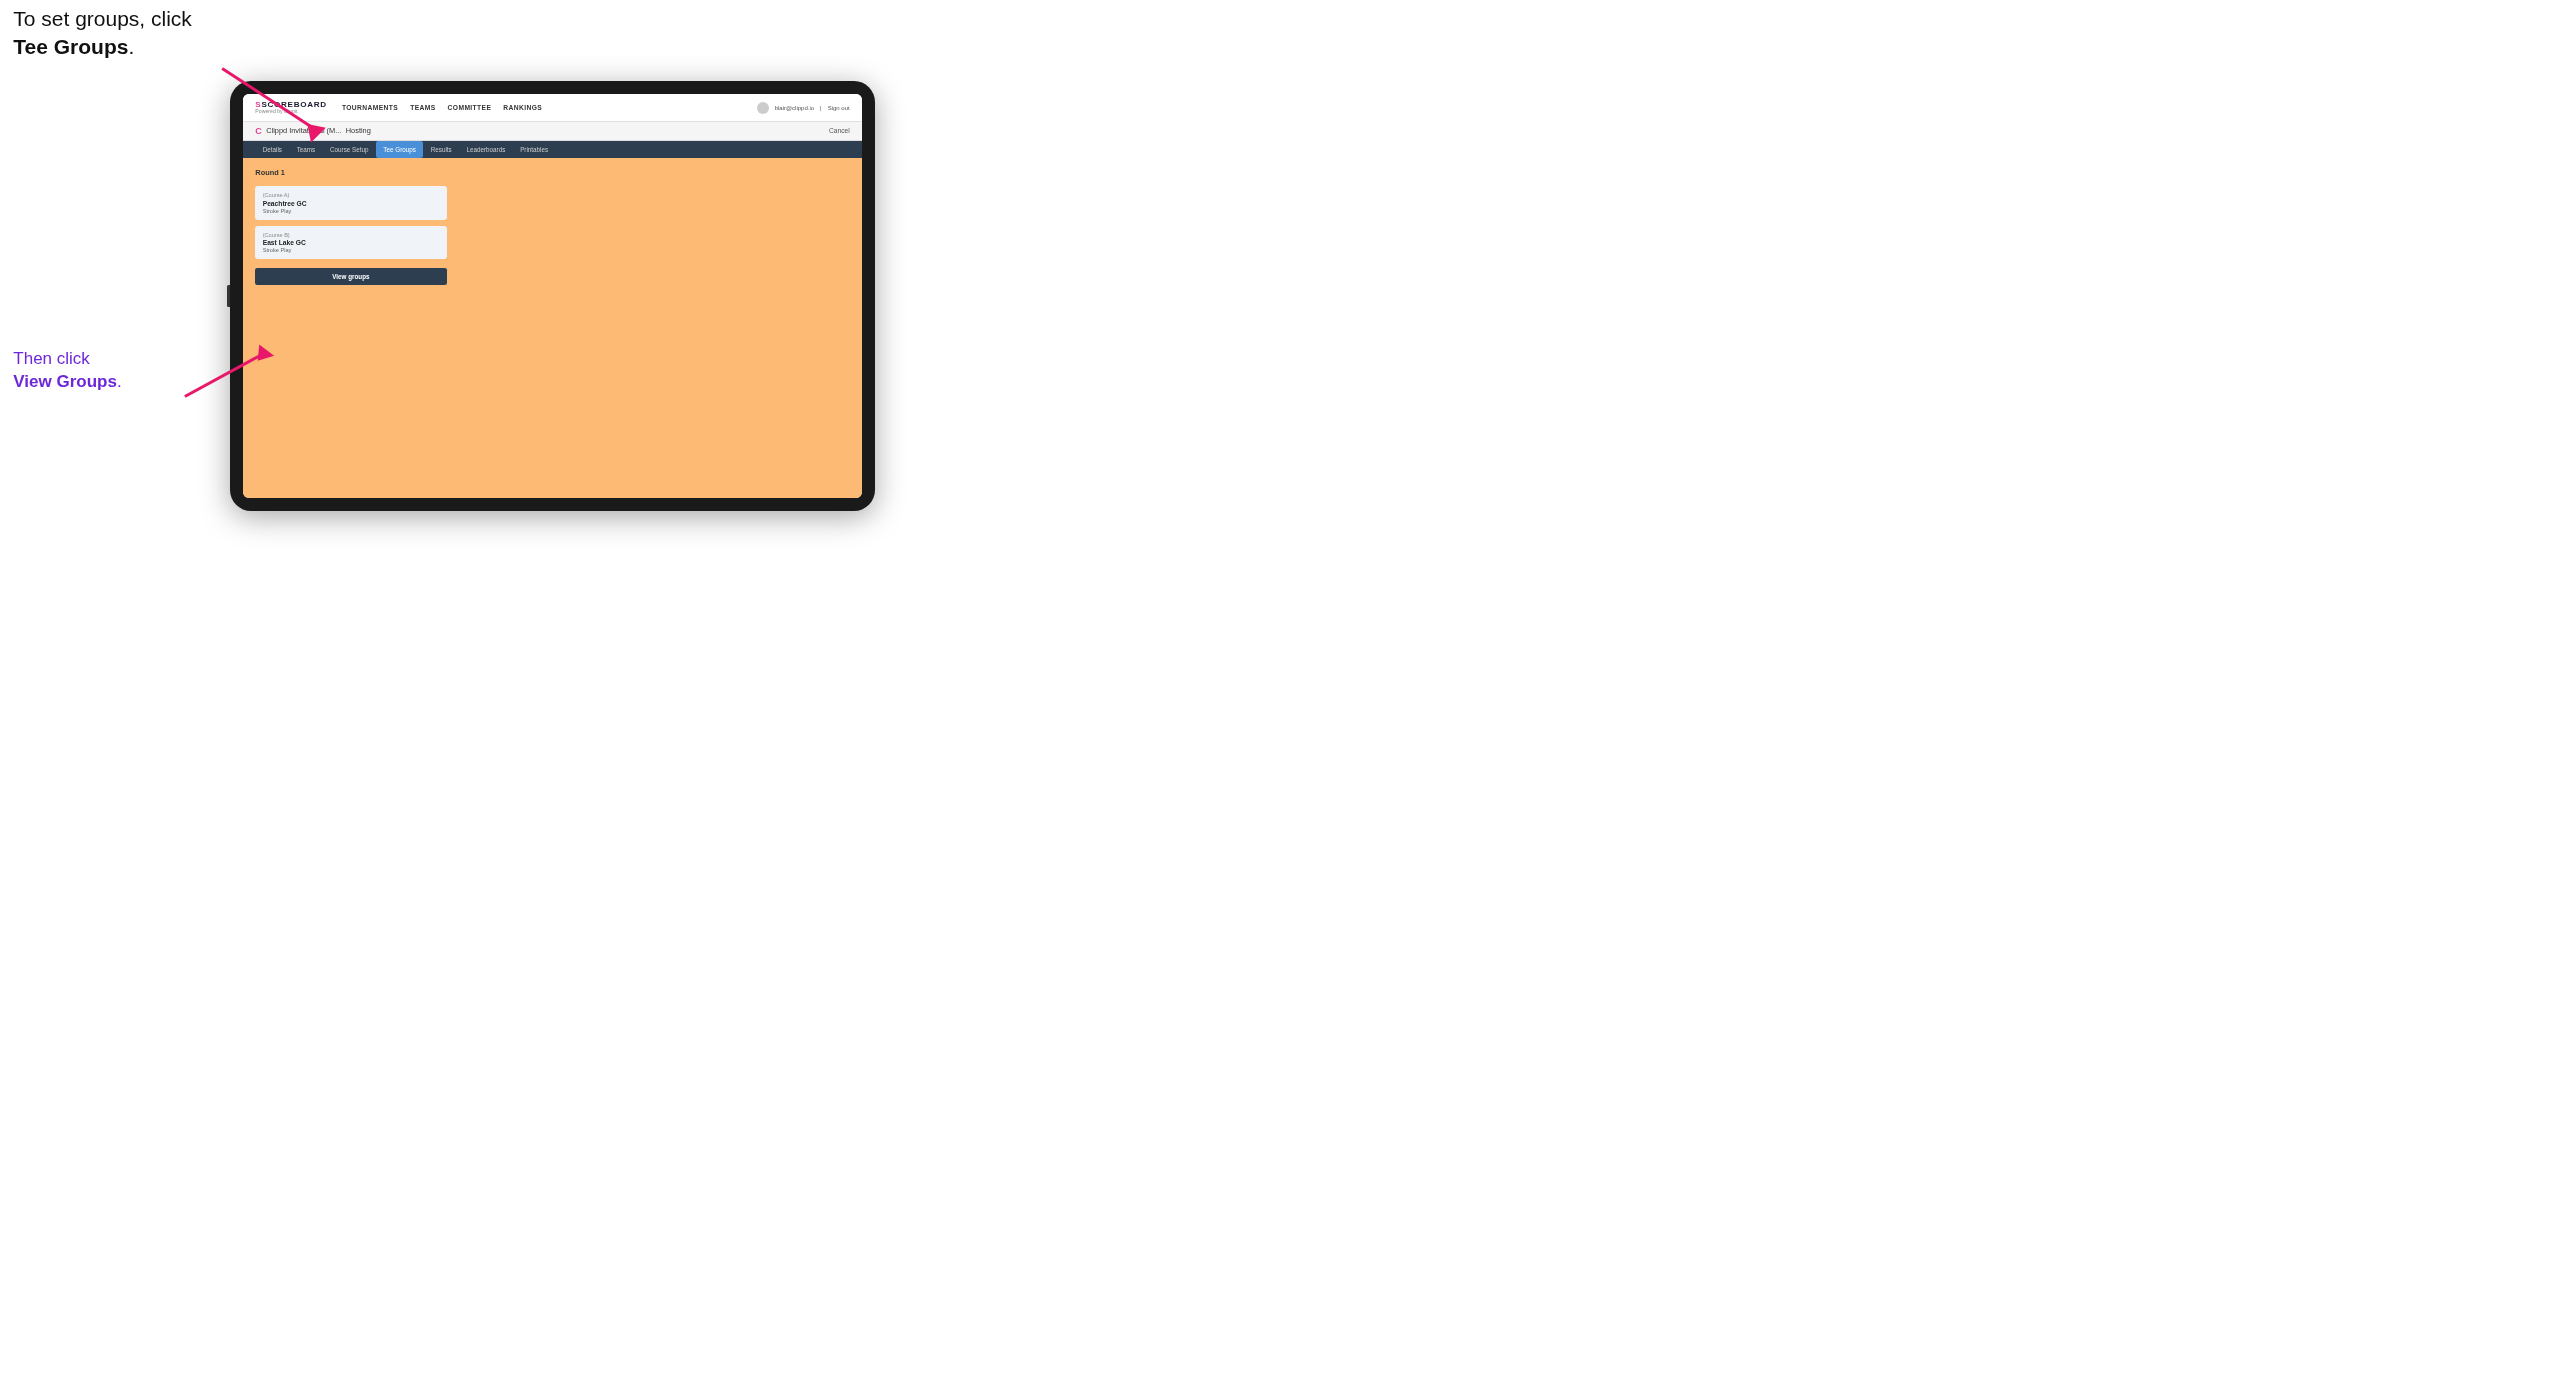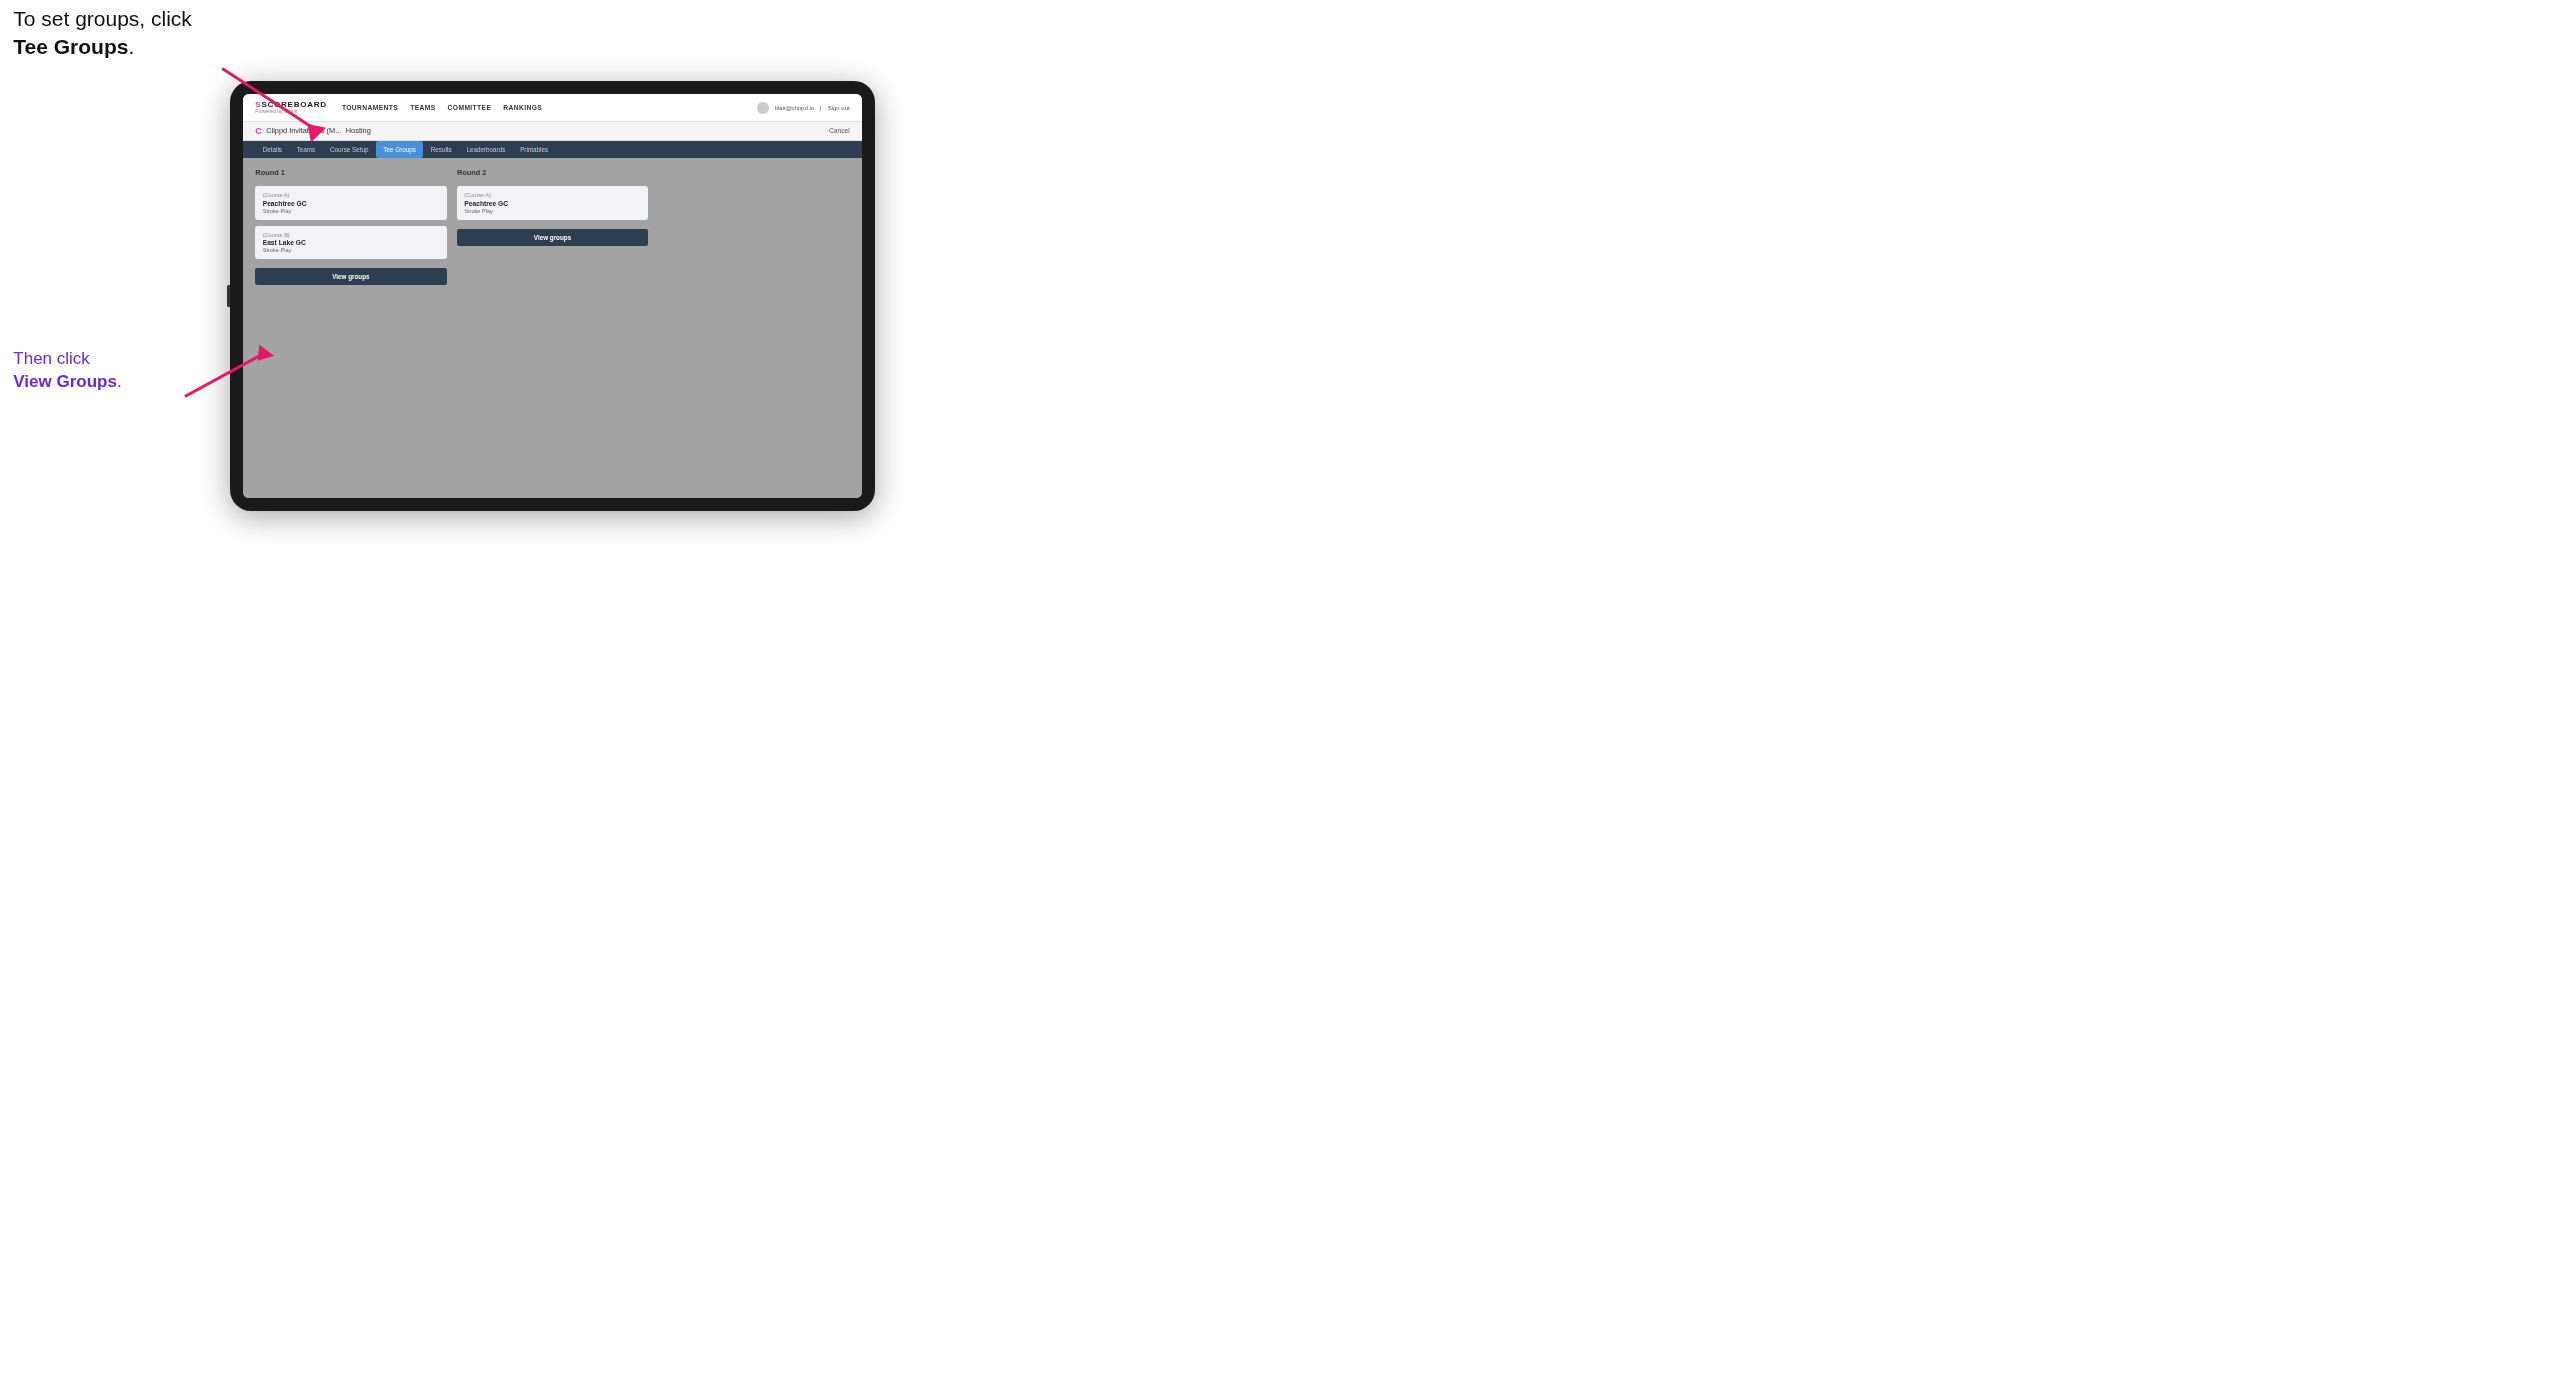--- a/index.html
+++ b/index.html
@@ -198,21 +198,21 @@
     .tab-item.active {
       background: #4a90d9;
       color: #ffffff;
       border-radius: 2.2px;
     }
 
     
     .content-area {
       flex: 1;
       padding: 10.4px 12px;
-      background: #a3a3a3;
+      background: #fdba74;
       overflow-y: auto;
     }
 
     .rounds-grid {
       display: grid;
       grid-template-columns: 1fr 1fr 1fr;
       gap: 10.4px;
     }
 
     .round-section {
@@ -359,29 +359,20 @@
             <div class="course-type">Stroke Play</div>
           </div>
           <div class="course-card">
             <div class="course-label">(Course B)</div>
             <div class="course-name">East Lake GC</div>
             <div class="course-type">Stroke Play</div>
           </div>
           <button class="view-groups-btn">View groups</button>
         </div>
 
-        <div class="round-section">
-          <div class="round-title">Round 2</div>
-          <div class="course-card">
-            <div class="course-label">(Course A)</div>
-            <div class="course-name">Peachtree GC</div>
-            <div class="course-type">Stroke Play</div>
-          </div>
-          <button class="view-groups-btn">View groups</button>
-        </div>
 
 
       </div>
     </div>
 
   </div>
 </div>
 
 
 </body></html>

